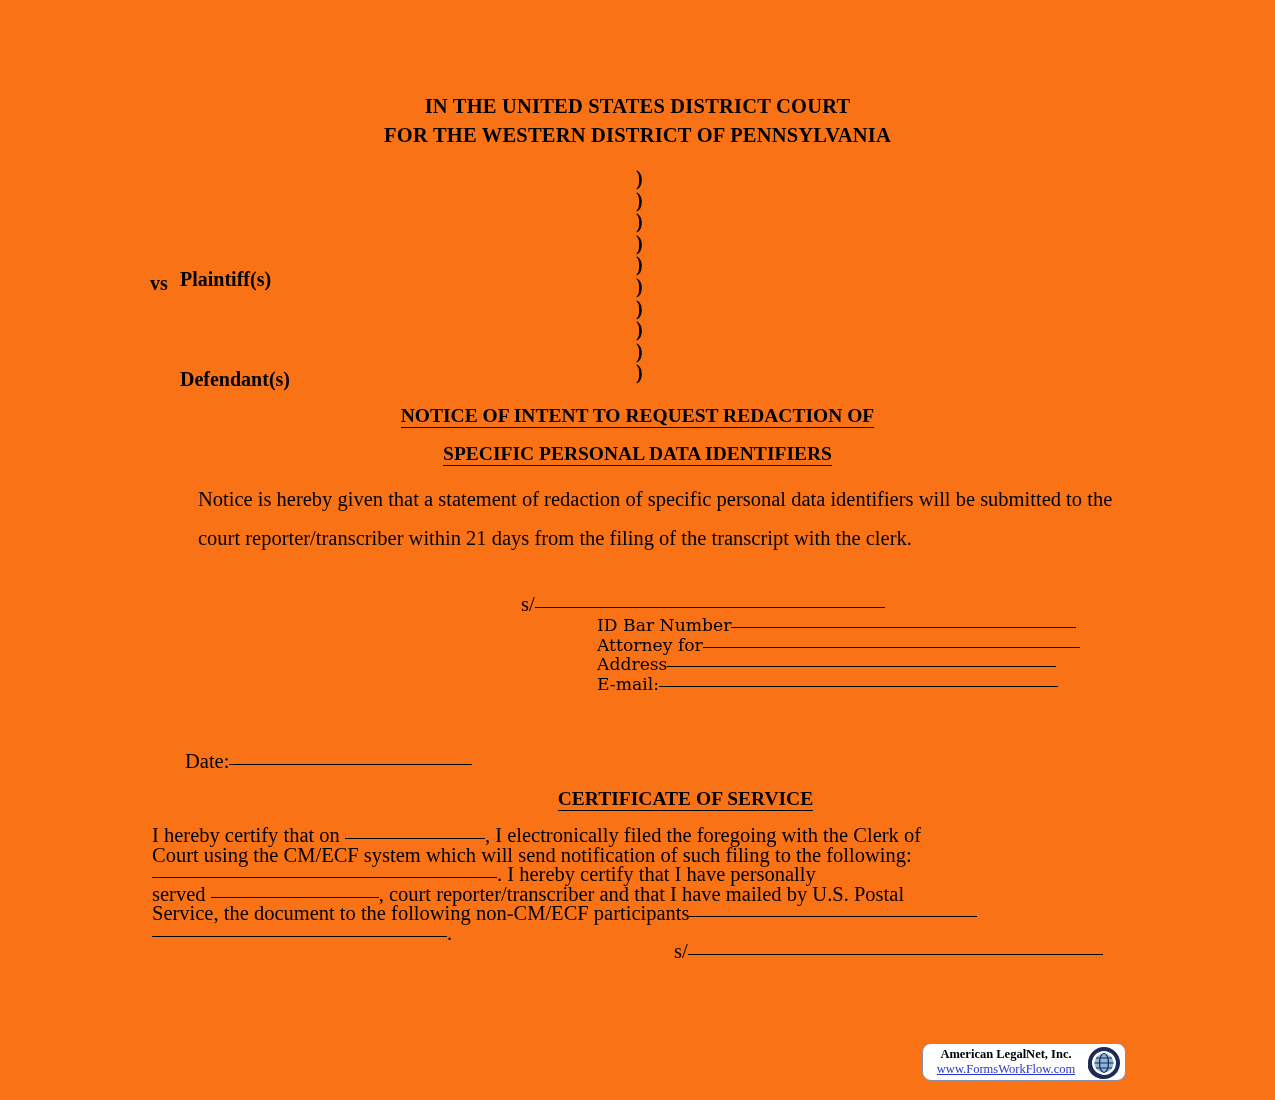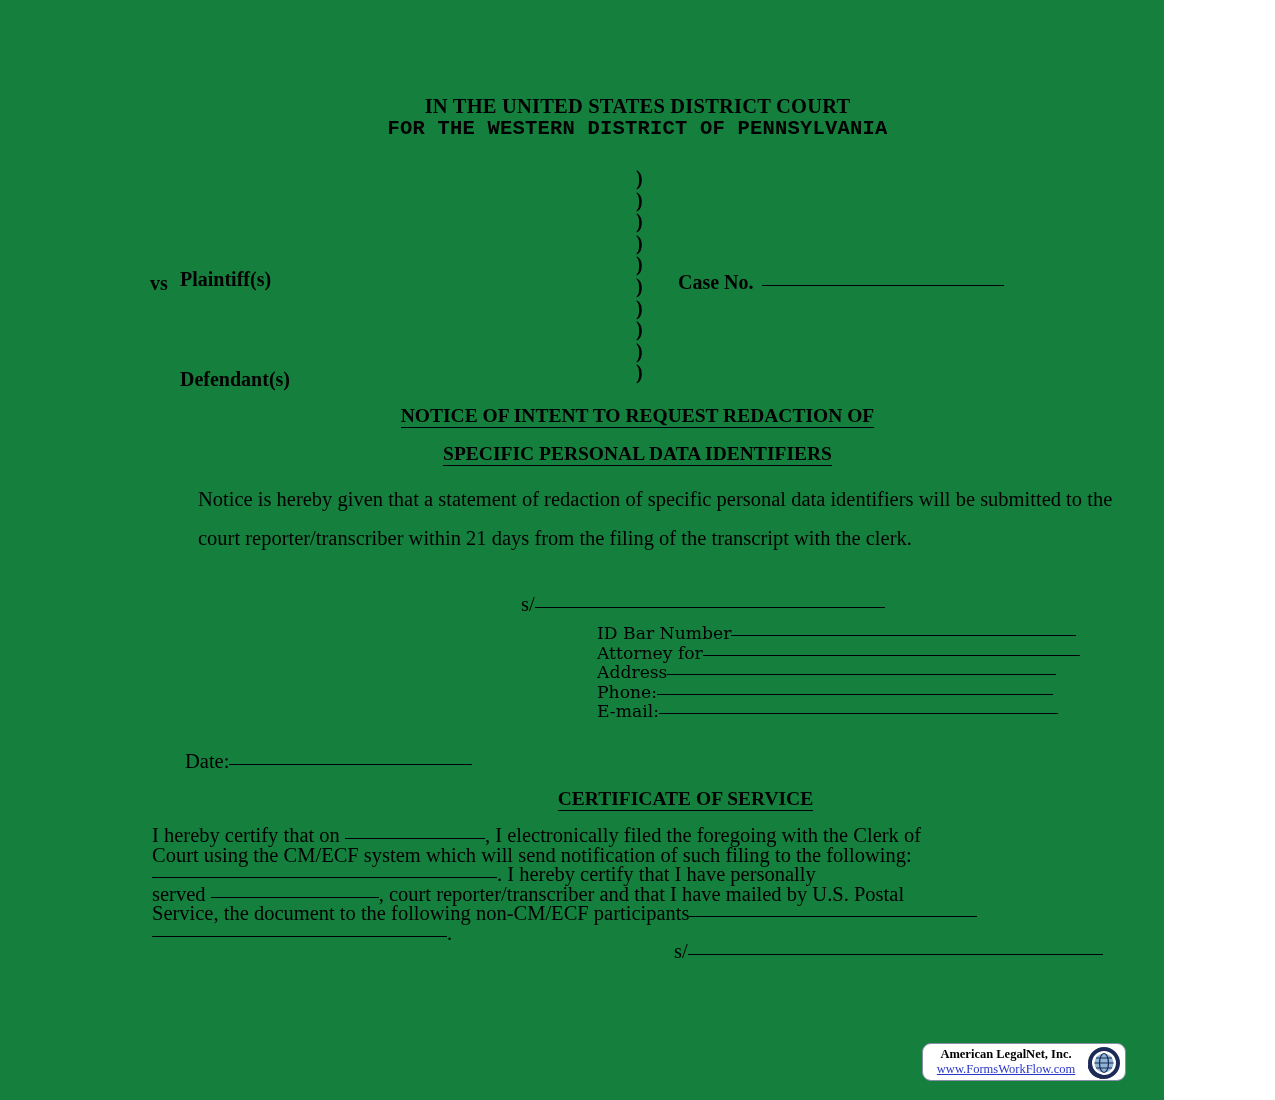--- a/index.html
+++ b/index.html
@@ -3,42 +3,42 @@
 <meta charset="utf-8">
 <title>Notice of Intent to Request Redaction</title>
 <style>
   html, body {
     margin: 0;
     padding: 0;
     background: #ffffff;
   }
   .page {
     position: relative;
-    width: 1164px;
+    width: 1275px;
     height: 1100px;
-    background: #15803d;
+    background: #f97316;
     overflow: hidden;
     font-family: "Liberation Serif", "DejaVu Serif", serif;
     color: #000000;
   }
 
   
   .court-title {
     position: absolute;
     left: 0;
     top: 96px;
     width: 1275px;
     text-align: center;
     font-weight: bold;
     font-size: 20.5px;
     line-height: 21px;
     letter-spacing: 0.2px;
   }
   .court-title div { white-space: nowrap; }
-  .court-title .line2 { margin-top: 1px; font-family: Liberation Mono, monospace; }
+  .court-title .line2 { margin-top: 8px; }
 
   
   .caption {
     position: absolute;
     left: 0;
     top: 168px;
     width: 1275px;
     height: 230px;
   }
   .paren-col {
@@ -125,21 +125,21 @@
     position: absolute;
     left: 597px;
     top: 616px;
     width: 520px;
     font-family: "DejaVu Serif", serif;
     font-size: 17.2px;
     line-height: 19.6px;
     white-space: nowrap;
   }
   .sig-fields .row { display: block; height: 19.6px; }
-  .sig-fields .lbl { display: inline-block; margin-top: 8px; }
+  .sig-fields .lbl { display: inline-block; }
   .sig-fields .rule {
     display: inline-block;
     border-bottom: 1.6px solid #000;
     vertical-align: 3px;
   }
 
   
   .date-line {
     position: absolute;
     left: 150px;
@@ -266,42 +266,38 @@
         <span>)</span>
         <span>)</span>
         <span>)</span>
       </div>
   </div>
 
   <div class="party party-plaintiff">Plaintiff(s)</div>
   <div class="party party-vs">vs</div>
   <div class="party party-defendant">Defendant(s)</div>
 
-  <div class="case-no">
-    <span>Case No.</span><span class="rule"></span>
-  </div>
 
   <div class="doc-heading heading-1">
     <span>NOTICE OF INTENT TO REQUEST REDACTION OF</span>
   </div>
   <div class="doc-heading heading-2">
     <span>SPECIFIC PERSONAL DATA IDENTIFIERS</span>
   </div>
 
   <div class="notice-body">Notice is hereby given that a statement of redaction of specific personal data identifiers will be submitted to the court reporter/transcriber within 21 days from the filing of the transcript with the clerk.</div>
 
   <div class="sig-sline">
     <span>s/</span><span class="rule"></span>
   </div>
 
   <div class="sig-fields" id="sig-fields">
       <span class="row"><span class="lbl">ID Bar Number</span><span class="rule" style="width: 345px;"></span></span>
       <span class="row"><span class="lbl">Attorney for </span><span class="rule" style="width: 377px;"></span></span>
       <span class="row"><span class="lbl">Address  </span><span class="rule" style="width: 389px;"></span></span>
-      <span class="row"><span class="lbl">Phone:  </span><span class="rule" style="width: 396px;"></span></span>
       <span class="row"><span class="lbl">E-mail: </span><span class="rule" style="width: 399px;"></span></span>
     </div>
 
   <div class="date-line">
     <span>Date:</span><span class="rule"></span>
   </div>
 
   <div class="cert-heading">
     <span>CERTIFICATE OF SERVICE</span>
   </div>

